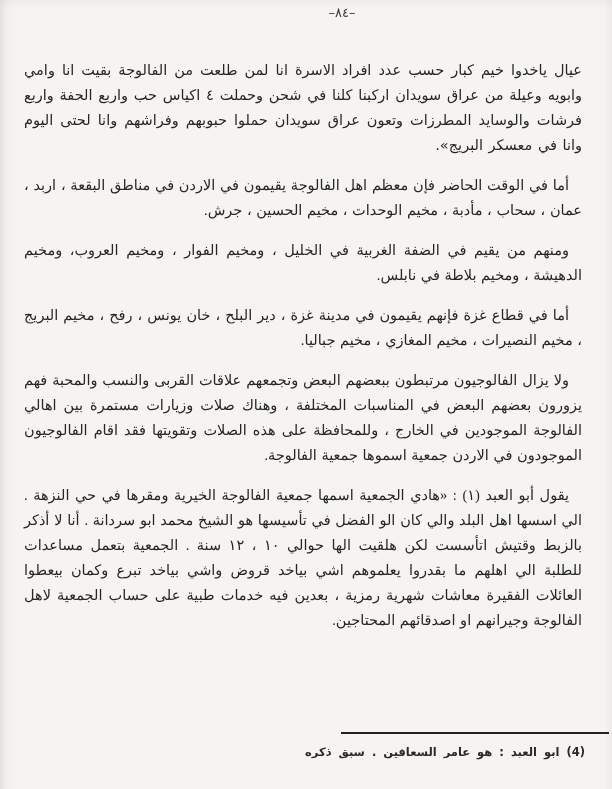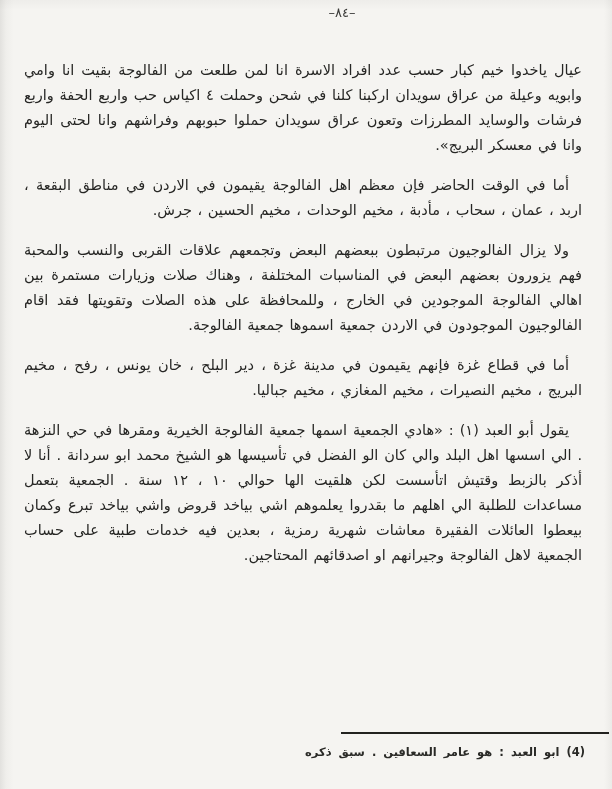--- a/index.html
+++ b/index.html
@@ -46,20 +46,21 @@
     font-size: 14.5px;
     line-height: 25px;
     color: #262624;
     word-spacing: 1px;
   }
   .body-text p {
     margin: 15px;
   }
   .body-text p.indent {
     text-indent: 13px;
+    font-family: Liberation Serif, serif;
   }
   .footnote-rule {
     position: absolute;
     top: 732px;
     right: 3px;
     width: 268px;
     height: 2px;
     background: #22221f;
   }
   .footnote {
@@ -76,20 +77,21 @@
 </head>
 <body>
 
 <div class="scan-shade"></div>
 
 <div class="page-number">–٨٤–</div>
 
 <div class="body-text">
   <p>عيال ياخدوا خيم كبار حسب عدد افراد الاسرة انا لمن طلعت من الفالوجة بقيت انا وامي وابويه وعيلة من عراق سويدان اركبنا كلنا في شحن وحملت ٤ اكياس حب واربع الحفة واربع فرشات والوسايد المطرزات وتعون عراق سويدان حملوا حبوبهم وفراشهم وانا لحتى اليوم وانا في معسكر البريج».</p>
   <p class="indent">أما في الوقت الحاضر فإن معظم اهل الفالوجة يقيمون في الاردن في مناطق البقعة ، اربد ، عمان ، سحاب ، مأدبة ، مخيم الوحدات ، مخيم الحسين ، جرش.</p>
+  <p class="indent">ومنهم من يقيم في الضفة الغربية في الخليل ، ومخيم الفوار ، ومخيم العروب، ومخيم الدهيشة ، ومخيم بلاطة في نابلس.</p>
+  <p class="indent">أما في قطاع غزة فإنهم يقيمون في مدينة غزة ، دير البلح ، خان يونس ، رفح ، مخيم البريج ، مخيم النصيرات ، مخيم المغازي ، مخيم جباليا.</p>
   <p class="indent">ولا يزال الفالوجيون مرتبطون ببعضهم البعض وتجمعهم علاقات القربى والنسب والمحبة فهم يزورون بعضهم البعض في المناسبات المختلفة ، وهناك صلات وزيارات مستمرة بين اهالي الفالوجة الموجودين في الخارج ، وللمحافظة على هذه الصلات وتقويتها فقد اقام الفالوجيون الموجودون في الاردن جمعية اسموها جمعية الفالوجة.</p>
-  <p class="indent">أما في قطاع غزة فإنهم يقيمون في مدينة غزة ، دير البلح ، خان يونس ، رفح ، مخيم البريج ، مخيم النصيرات ، مخيم المغازي ، مخيم جباليا.</p>
   <p class="indent">يقول أبو العبد (١) : «هادي الجمعية اسمها جمعية الفالوجة الخيرية ومقرها في حي النزهة . الي اسسها اهل البلد والي كان الو الفضل في تأسيسها هو الشيخ محمد ابو سردانة . أنا لا أذكر بالزبط وقتيش اتأسست لكن هلقيت الها حوالي ١٠ ، ١٢ سنة . الجمعية بتعمل مساعدات للطلبة الي اهلهم ما بقدروا يعلموهم اشي بياخد قروض واشي بياخد تبرع وكمان بيعطوا العائلات الفقيرة معاشات شهرية رمزية ، بعدين فيه خدمات طبية على حساب الجمعية لاهل الفالوجة وجيرانهم او اصدقائهم المحتاجين.</p>
 </div>
 
 <div class="footnote-rule"></div>
 
 <div class="footnote">(4) ابو العبد : هو عامر السعافين . سبق ذكره</div>
 
 </body></html>

